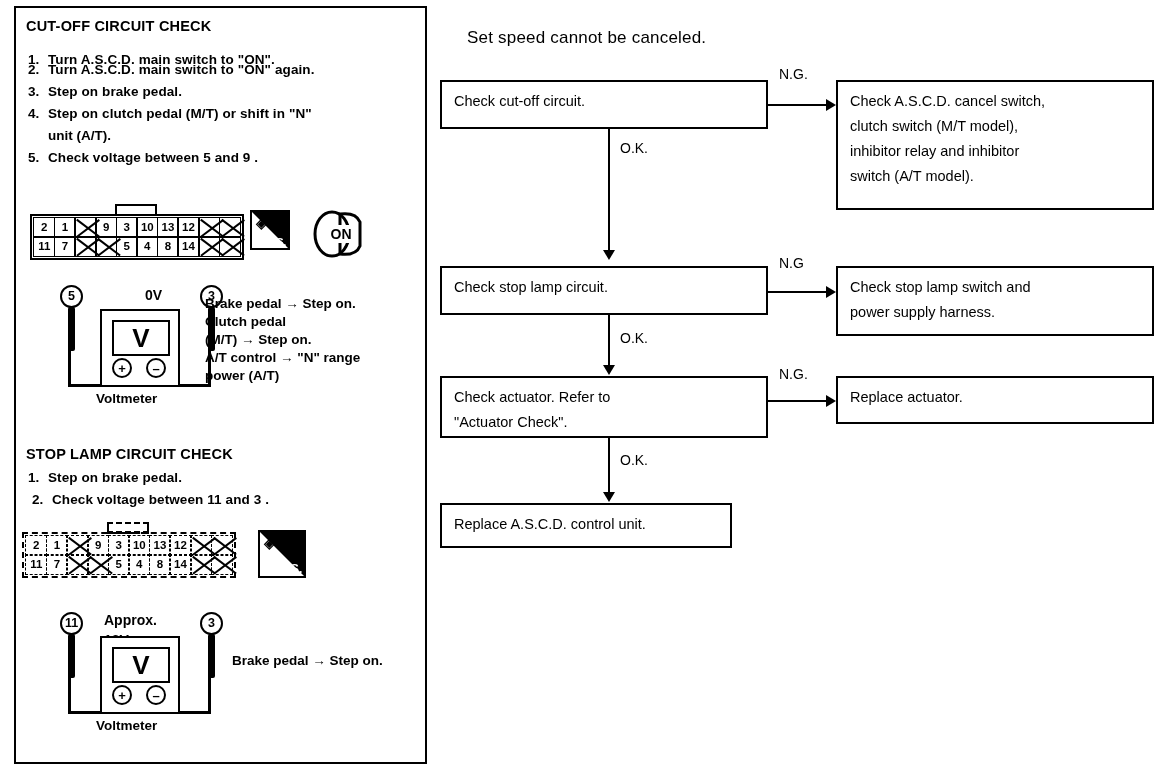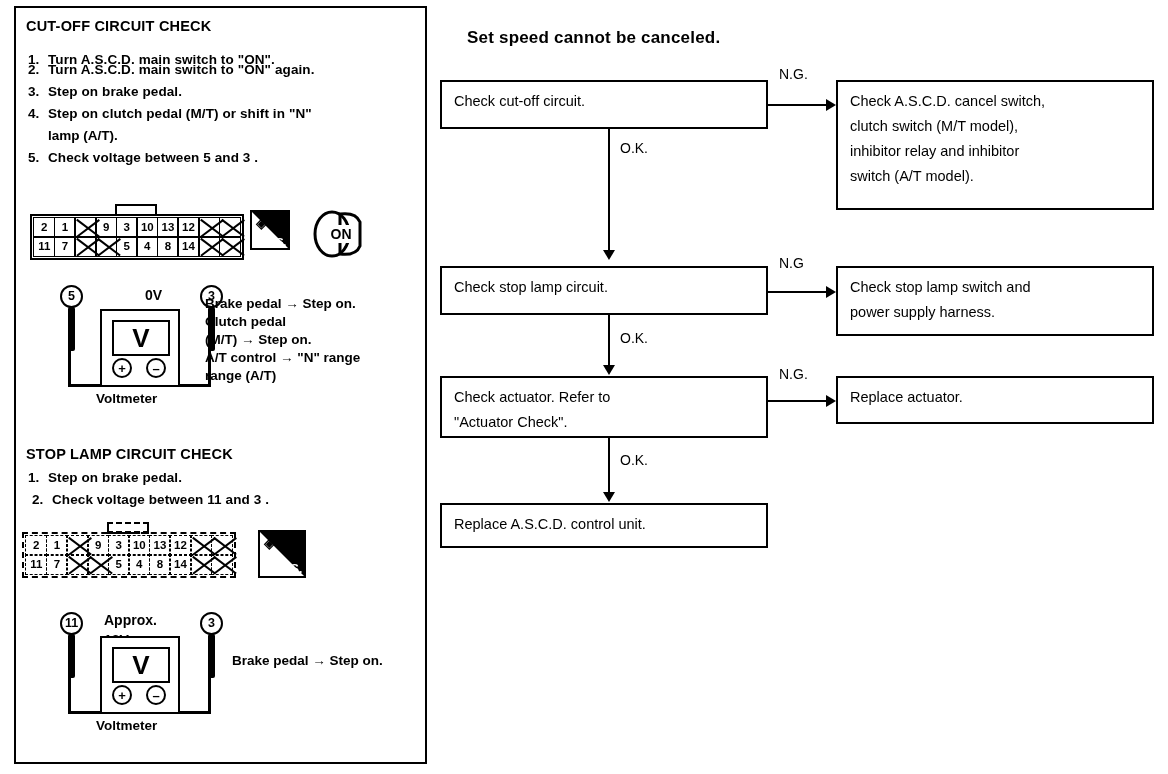--- a/index.html
+++ b/index.html
@@ -103,21 +103,21 @@
     display:flex;align-items:center;justify-content:center;
     font-size:12.5px;font-weight:bold;line-height:1;
   }
   .lead{position:absolute;background:#000;}
   .probe{position:absolute;width:7px;background:#000;border-radius:2px;}
   .vlabel{position:absolute;font-size:14px;font-weight:bold;white-space:nowrap;}
   .sidetext{position:absolute;font-size:13.5px;font-weight:bold;line-height:17.5px;white-space:nowrap;margin-top:14px;}
 
   
   #flow-title{
-    left:467px;top:28px;font-size:17px;font-weight:bold;letter-spacing:.2px;
+    left:467px;top:28px;font-size:17px;font-weight:normal;letter-spacing:.2px;
   }
   .fbox{
     position:absolute;border:2.5px solid #000;box-sizing:border-box;background:#fff;
     font-size:14.5px;line-height:25px;padding:7px 12px;
   }
   .branch-lbl{
     position:absolute;font-size:14px;font-weight:normal;white-space:nowrap;
   }
   .vline{position:absolute;width:2px;background:#000;}
   .hline{position:absolute;height:2px;background:#000;}
@@ -144,23 +144,23 @@
 </div>
 <div class="abs step" style="left:28px;top:62px;">
   <span class="num">2.</span><span class="txt">Turn A.S.C.D. main switch to "ON" again.</span>
 </div>
 <div class="abs step" style="left:28px;top:84px;">
   <span class="num">3.</span><span class="txt">Step on brake pedal.</span>
 </div>
 <div class="abs step" style="left:28px;top:106px;">
   <span class="num">4.</span><span class="txt">Step on clutch pedal (M/T) or shift in "N"</span>
 </div>
-<div class="abs cont" style="left:28px;top:128px;">lamp (A/T).</div>
+<div class="abs cont" style="left:28px;top:128px;">unit (A/T).</div>
 <div class="abs step" style="left:28px;top:150px;">
-  <span class="num">5.</span><span class="txt">Check voltage between 5 and 3 .</span>
+  <span class="num">5.</span><span class="txt">Check voltage between 5 and 9 .</span>
 </div>
 
 <div class="abs conn" id="conn-top" style="left:30px;top:204px;width:214px;height:58px;">
   <div class="tab"></div>
   <div class="outer"></div>
   <div class="grid" id="conn-top-grid">
       <div class="cell">2</div>
       <div class="cell">1</div>
       <div class="cell x"></div>
       <div class="cell">9</div>
@@ -216,21 +216,21 @@
     <div class="term p">+</div>
     <div class="term m">–</div>
   </div>
   <div class="cap">Voltmeter</div>
 </div>
 
 <div class="abs sidetext" style="left:205px;top:281px;">Brake pedal → Step on.</div>
 <div class="abs sidetext" style="left:205px;top:299px;">Clutch pedal</div>
 <div class="abs sidetext" style="left:205px;top:317px;">(M/T) → Step on.</div>
 <div class="abs sidetext" style="left:205px;top:335px;">A/T control → "N" range</div>
-<div class="abs sidetext" style="left:205px;top:353px;">range (A/T)</div>
+<div class="abs sidetext" style="left:205px;top:353px;">power (A/T)</div>
 
 <div class="abs sec-title" style="left:26px;top:446px;">STOP LAMP CIRCUIT CHECK</div>
 <div class="abs step" style="left:28px;top:470px;">
   <span class="num">1.</span><span class="txt">Step on brake pedal.</span>
 </div>
 <div class="abs step" style="left:32px;top:492px;">
   <span class="num">2.</span><span class="txt">Check voltage between 11 and 3 .</span>
 </div>
 
 <div class="abs conn dashed" id="conn-bot" style="left:22px;top:522px;width:214px;height:58px;">
@@ -322,13 +322,13 @@
 "Actuator Check".</span>
 </div>
 <div class="branch-lbl" style="left:779px;top:366px;">N.G.</div>
 <div class="hline" style="left:768px;top:400px;width:62px;"></div>
 <div class="arrow-r" style="left:826px;top:395px;"></div>
 <div class="fbox" style="left:836px;top:376px;width:318px;height:48px;">Replace actuator.</div>
 <div class="vline" style="left:608px;top:438px;height:58px;"></div>
 <div class="arrow-d" style="left:603px;top:492px;"></div>
 <div class="branch-lbl" style="left:620px;top:452px;">O.K.</div>
 
-<div class="fbox" style="left:440px;top:503px;width:328px;height:45px;">Replace A.S.C.D. control unit.</div>
+<div class="fbox" style="left:440px;top:503px;width:292px;height:45px;">Replace A.S.C.D. control unit.</div>
 
 </body></html>

